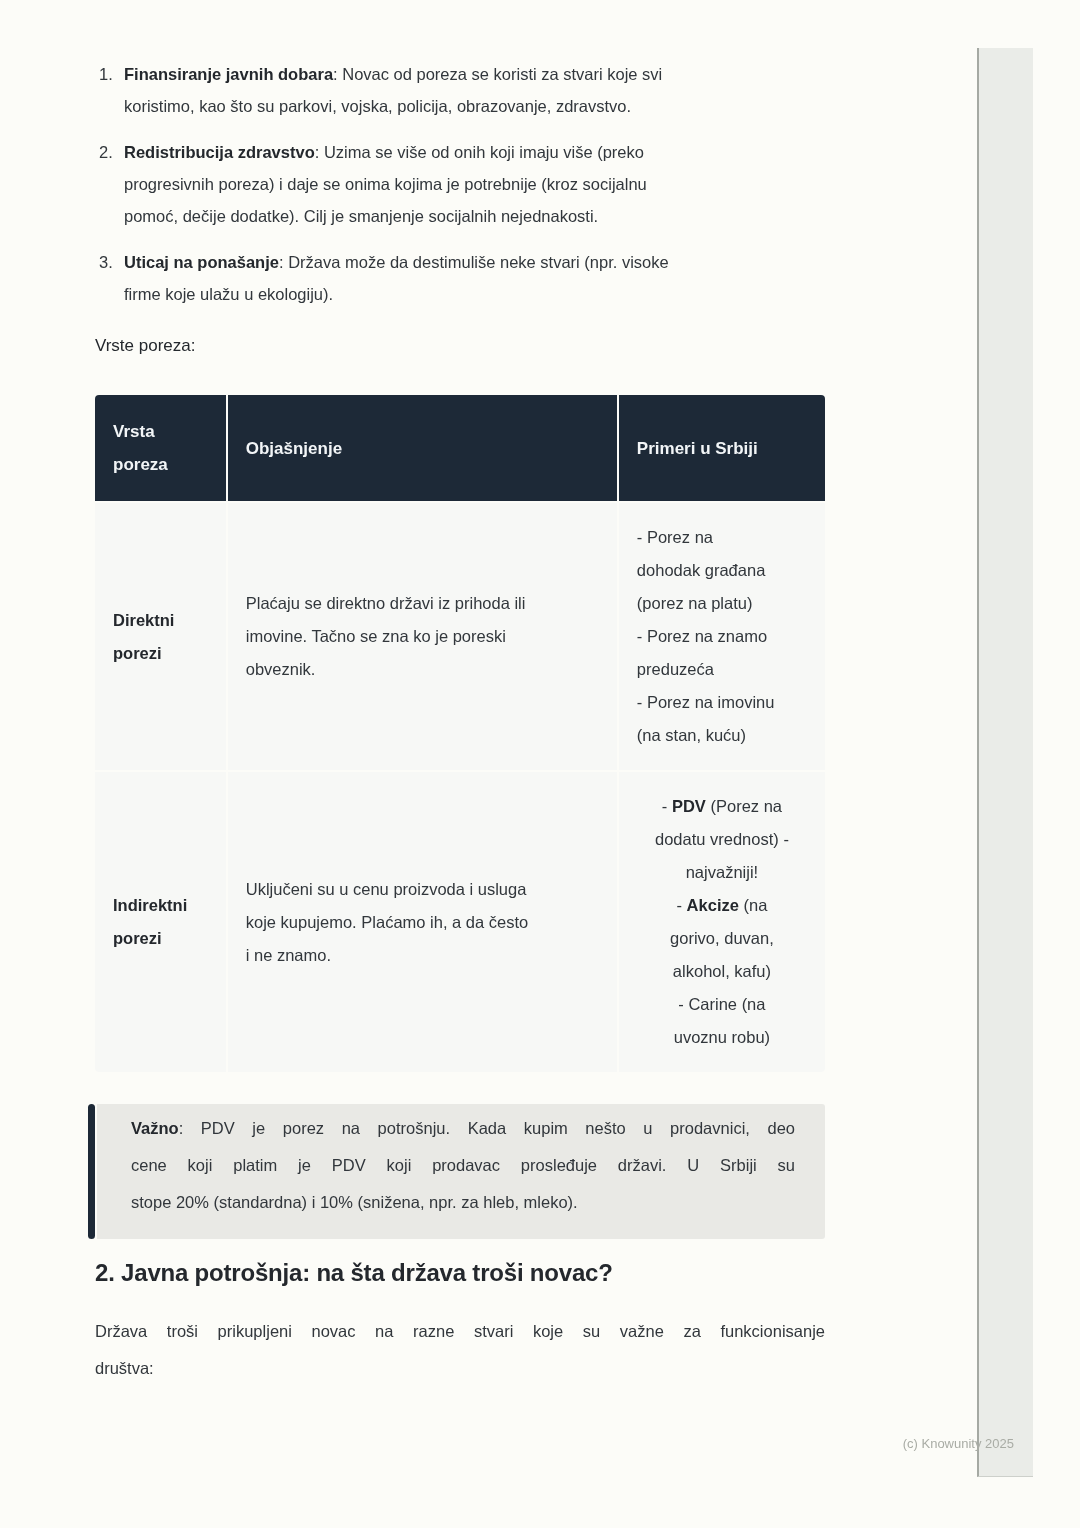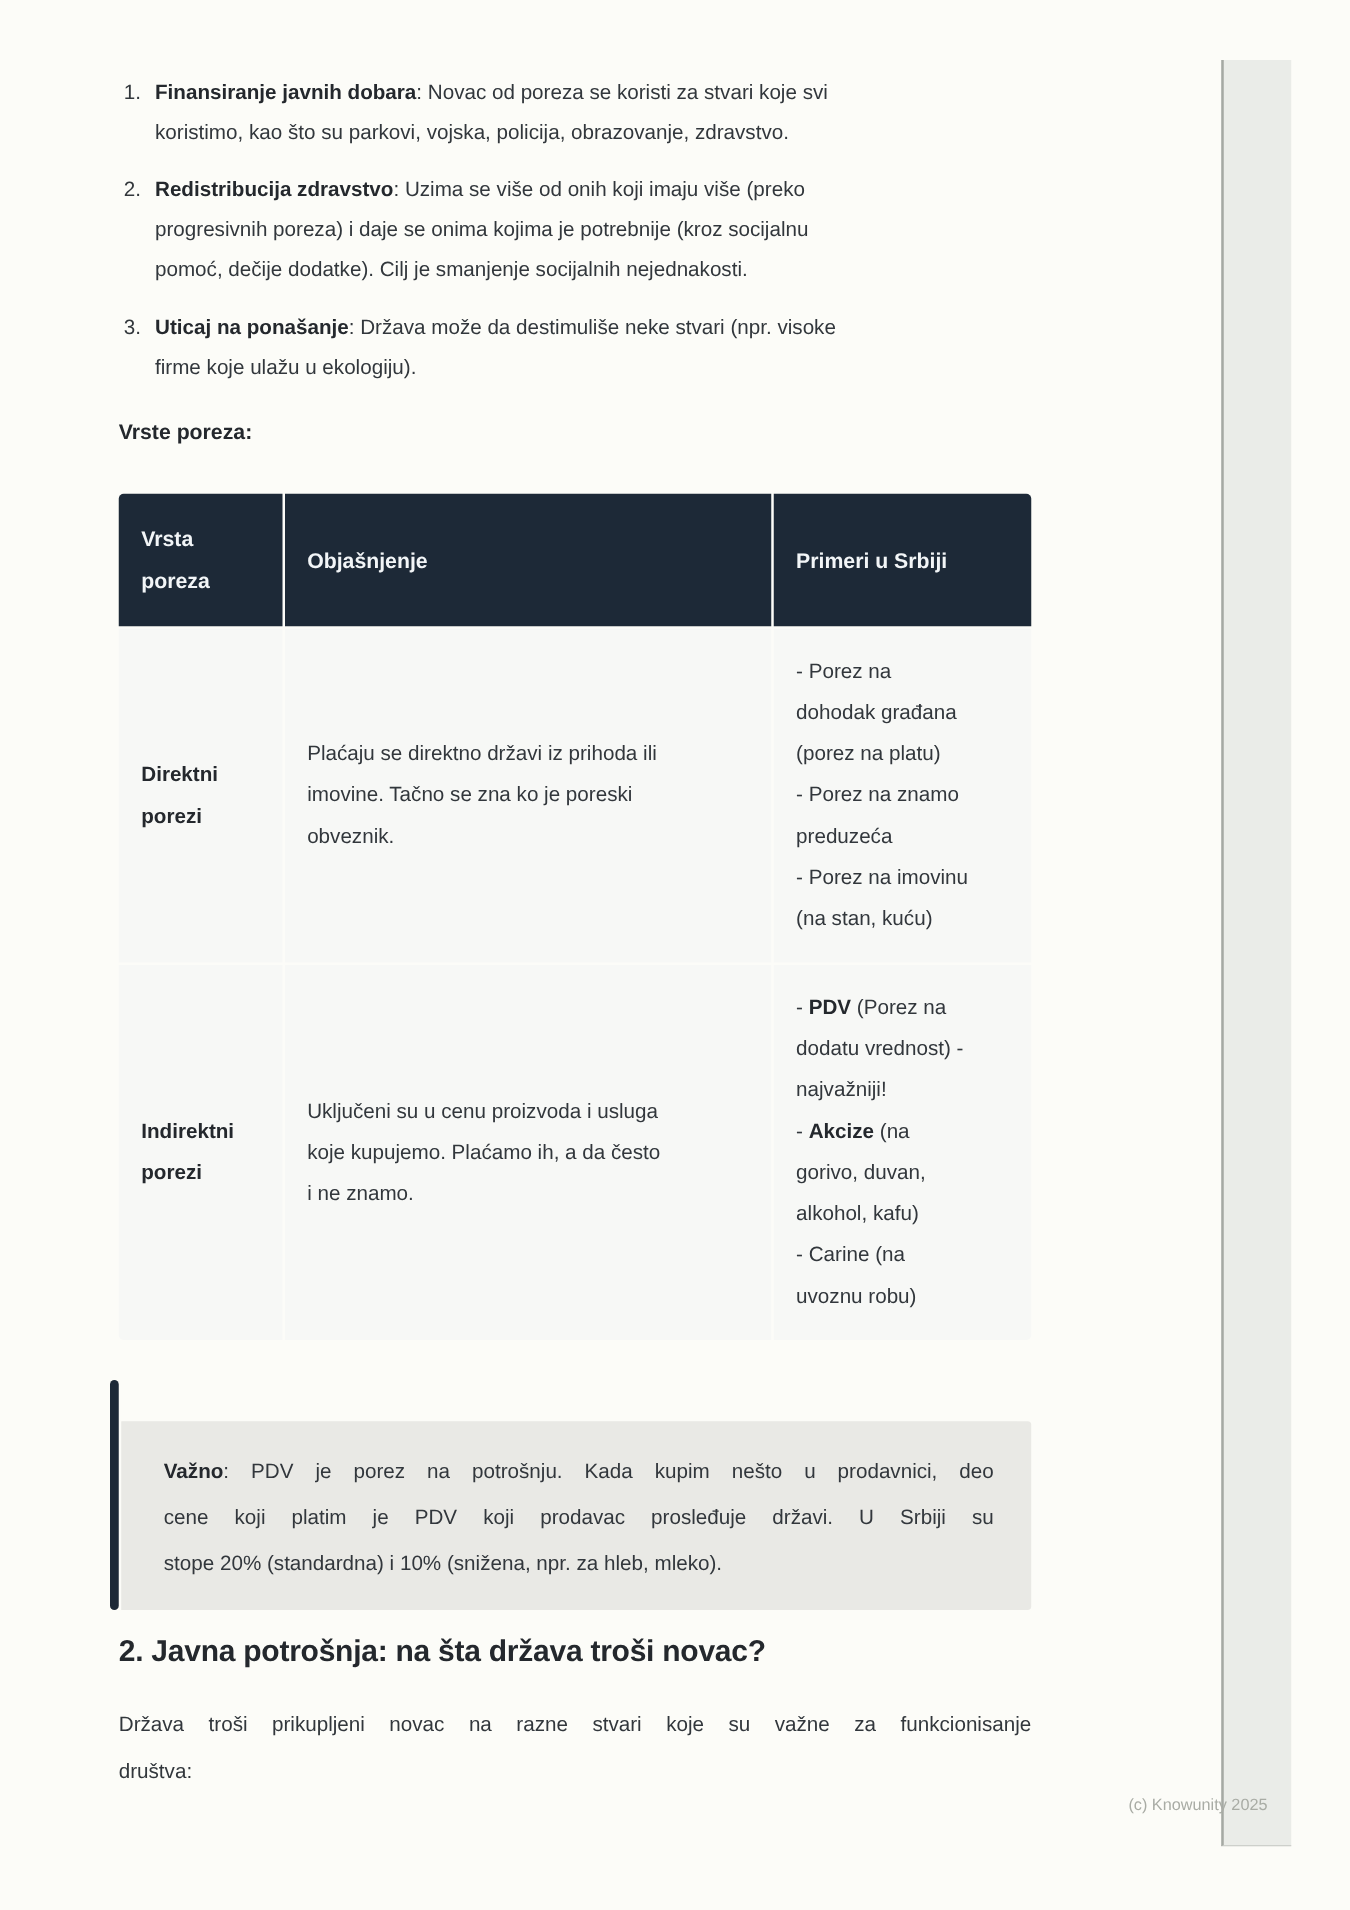--- a/index.html
+++ b/index.html
@@ -18,42 +18,42 @@
   }
   b{font-weight:700;color:var(--heading-text);}
   .content{position:absolute;left:95px;top:58px;width:730px;}
 
   
   .reasons{margin:0;padding:0;list-style:none;}
   .reason{display:flex;margin:0 0 14px 0;line-height:32px;}
   .reason .num{flex:0 0 29px;padding-left:4px;}
   .reason .rtext{flex:1;}
 
-  .types-label{font-weight:700;font-size:17px;line-height:24px;margin:24px 0 35px;color:var(--heading-text);}
+  .types-label{font-weight:400;font-size:17px;line-height:24px;margin:24px 0 35px;color:var(--heading-text);}
 
   
   table.tax{border-collapse:separate;border-spacing:2px;margin:0 0 0 -2px;width:734px;line-height:33px;}
   table.tax th,table.tax td{text-align:left;vertical-align:middle;}
   table.tax thead th{
     background:var(--table-header-bg);color:var(--table-header-text);
     font-weight:700;font-size:17px;padding:20px 18px;
   }
   table.tax thead th:first-child{border-top-left-radius:4px;}
   table.tax thead th:last-child{border-top-right-radius:4px;}
   table.tax tbody th,table.tax tbody td{background:var(--table-row-bg);padding:18px;}
   table.tax tbody tr:last-child th{border-bottom-left-radius:4px;}
-  table.tax tbody tr:last-child td:last-child{border-bottom-right-radius:4px;}
+  table.tax tbody tr:last-child td:last-child{border-bottom-right-radius:4px;text-align:center;}
   .rowhead{font-weight:700;color:var(--heading-text);}
 
   
   .callout{display:flex;margin:30px 0 0 -7px;}
   .callout-bar{flex:0 0 7px;background:var(--accent-bar);border-radius:4px;margin-right:2px;}
   .callout-body{
     flex:1;background:var(--callout-bg);border-radius:0 3px 3px 0;
-    padding:22px 30px 18px 34px;line-height:37px;margin-top:33px;
+    padding:6px 30px 18px 34px;line-height:37px;
   }
   .callout-body div{text-align-last:justify;}
   .callout-body div:last-child{text-align-last:auto;}
 
   .section-heading{font-size:24px;line-height:32px;font-weight:700;color:var(--heading-text);margin:18px 0 0;letter-spacing:-0.2px;}
   .section-intro{margin:24px 0 0;line-height:37px;}
   .section-intro div:first-child{text-align-last:justify;}
 
   
   .scrollbar{

